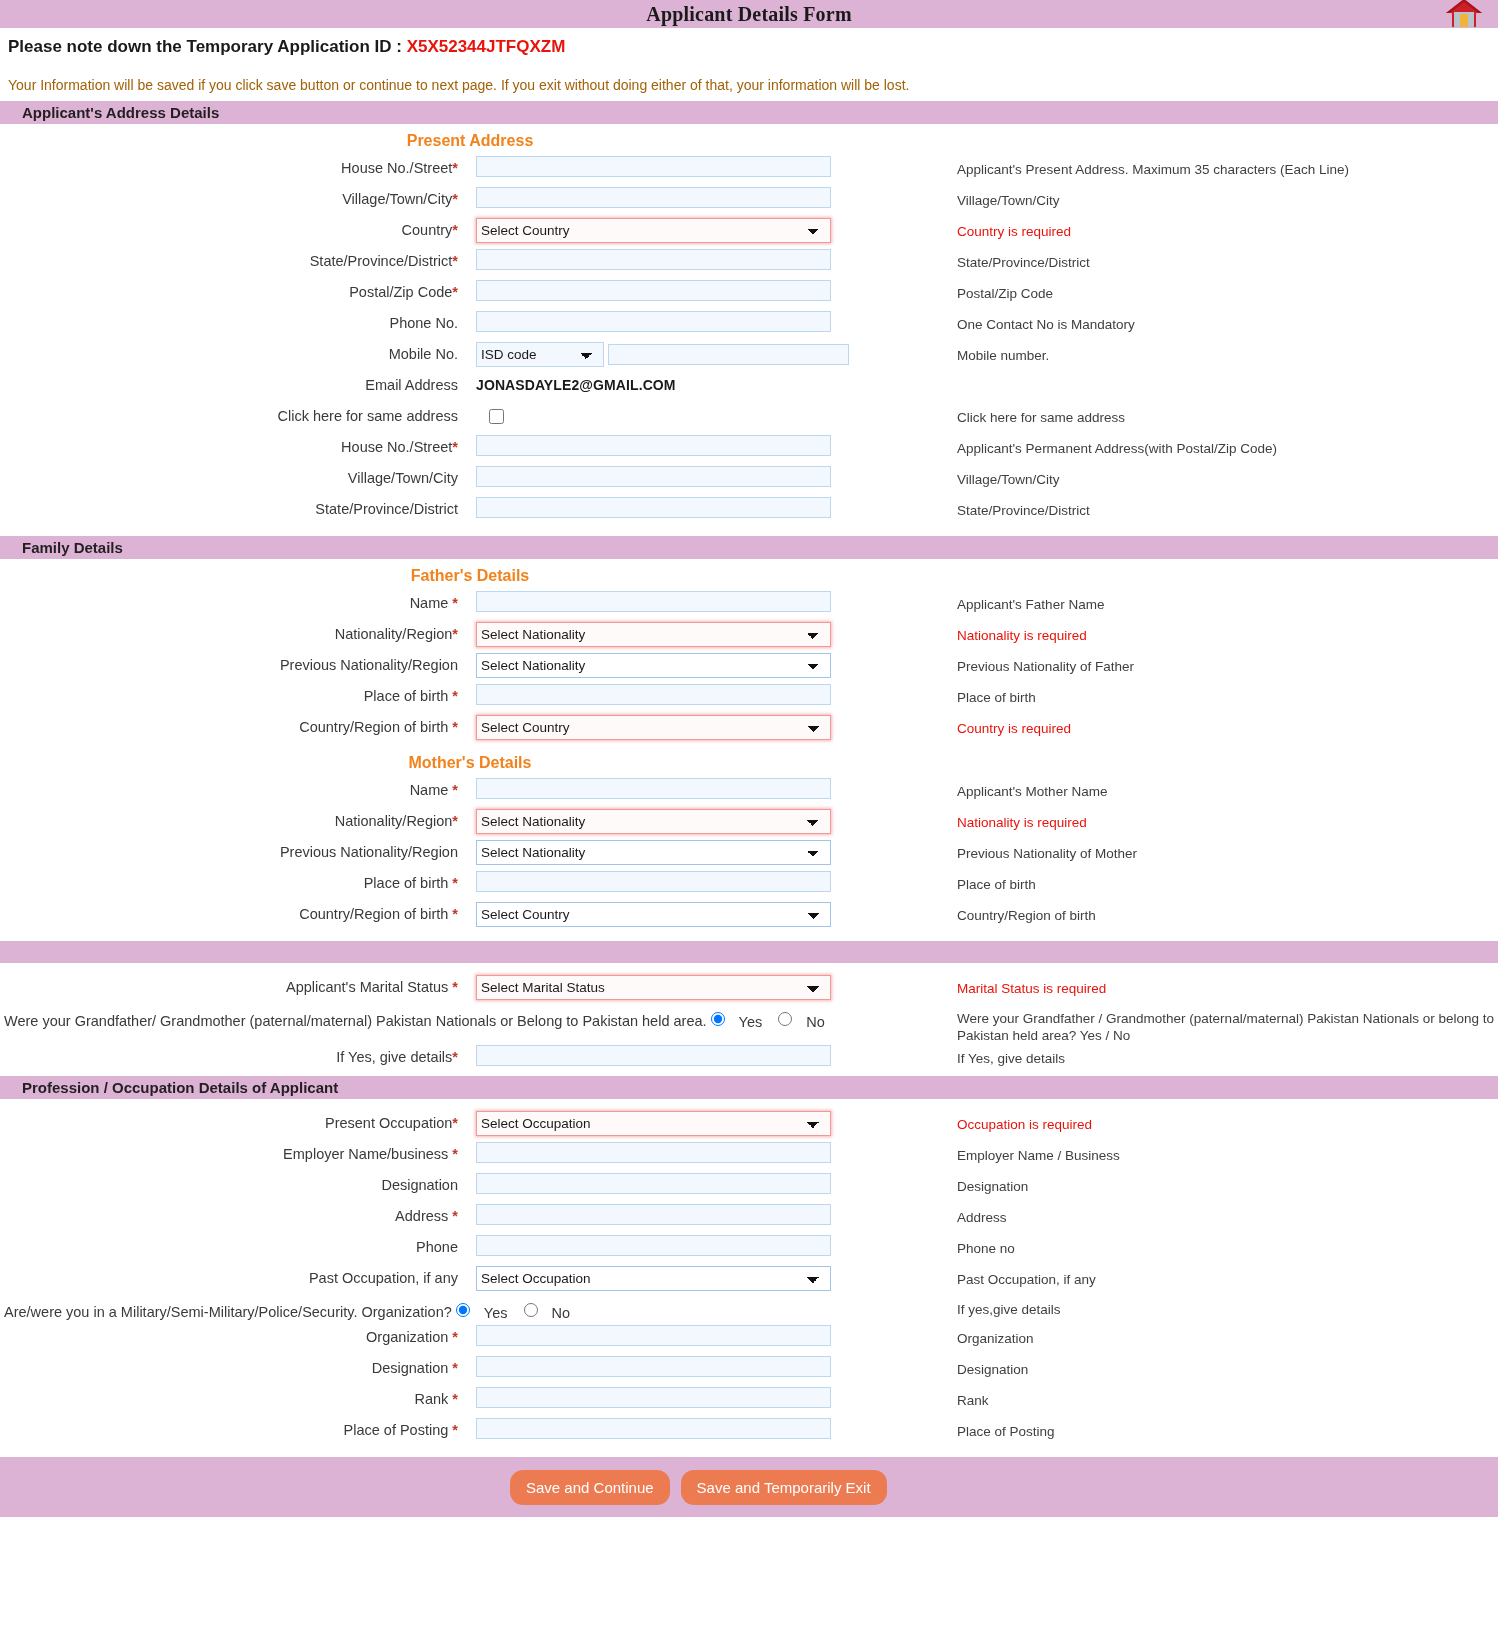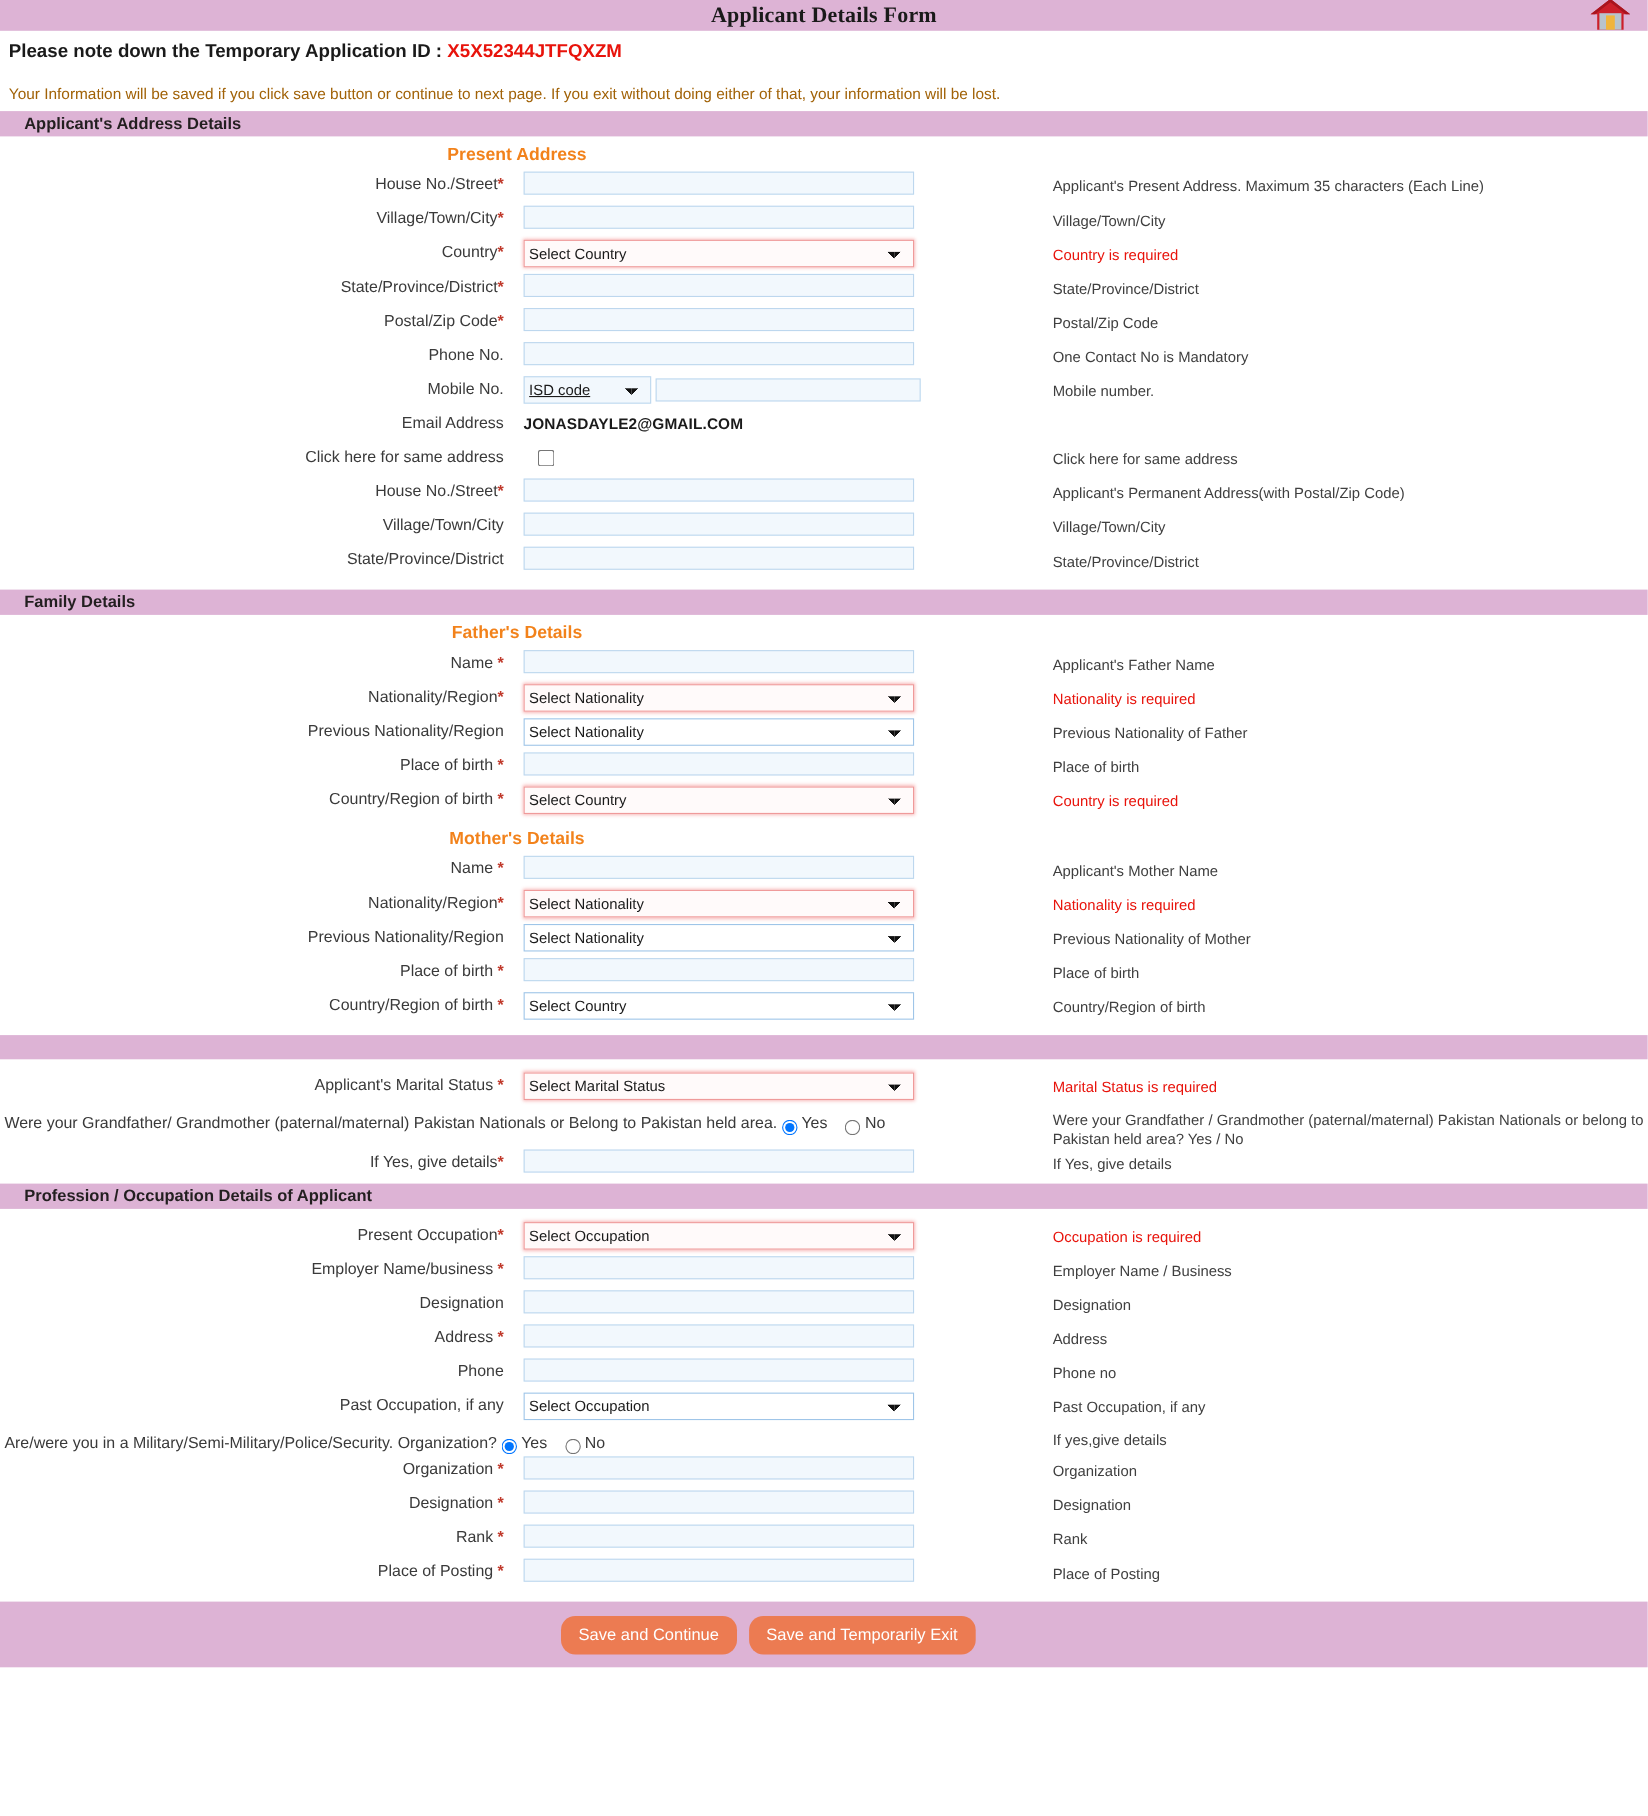--- a/index.html
+++ b/index.html
@@ -155,33 +155,32 @@
     background-size: 6px 6px, 6px 6px;
     background-repeat: no-repeat;
   }
   select.sel.invalid,
   input.txt.invalid {
     border: 1px solid #ef9a9a;
     box-shadow: 0 0 3px 1px rgba(247,170,170,.85);
     background-color: #fffafa;
   }
   select.isd {
-    width: 116px;
+    width: 128px;
     height: 25px;
     background-color: #f2f8fd;
     border: 1px solid #bdd7ee;
     background-image:
       linear-gradient(45deg, transparent 50%, #111 50%),
       linear-gradient(135deg, #111 50%, transparent 50%);
     background-position:
       calc(100% - 17px) 10px,
       calc(100% - 11px) 10px;
     background-size: 6px 6px, 6px 6px;
     background-repeat: no-repeat;
-    text-decoration: underline;
   }
   .mobile-group { display: flex; gap: 4px; align-items: center; }
   .mobile-group input.txt { width: 241px; }
 
   .static-val {
     font-size: 14px;
     font-weight: bold;
     color: #1a1a1a;
     padding-top: 4px;
     letter-spacing: .1px;
@@ -199,22 +198,22 @@
   }
   .qtext {
     width: 940px;
     font-size: 14.5px;
     color: #3a3a3a;
     line-height: 1.42;
     padding: 5px 0 2px 4px;
   }
   .radio-inline {
     display: inline-flex;
-    align-items: flex-end;
-    gap: 3px;
+    align-items: flex-start;
+    gap: 13px;
     margin-right: 12px;
     vertical-align: middle;
   }
   .radio-inline input[type=radio] { width: 14px; height: 14px; margin: 0 1px 0 0; vertical-align: middle;}
   .qhint {
     flex: 1;
     font-size: 13.5px;
     color: #3f3f3f;
     padding: 5px 0 0 17px;
     line-height: 1.25;

